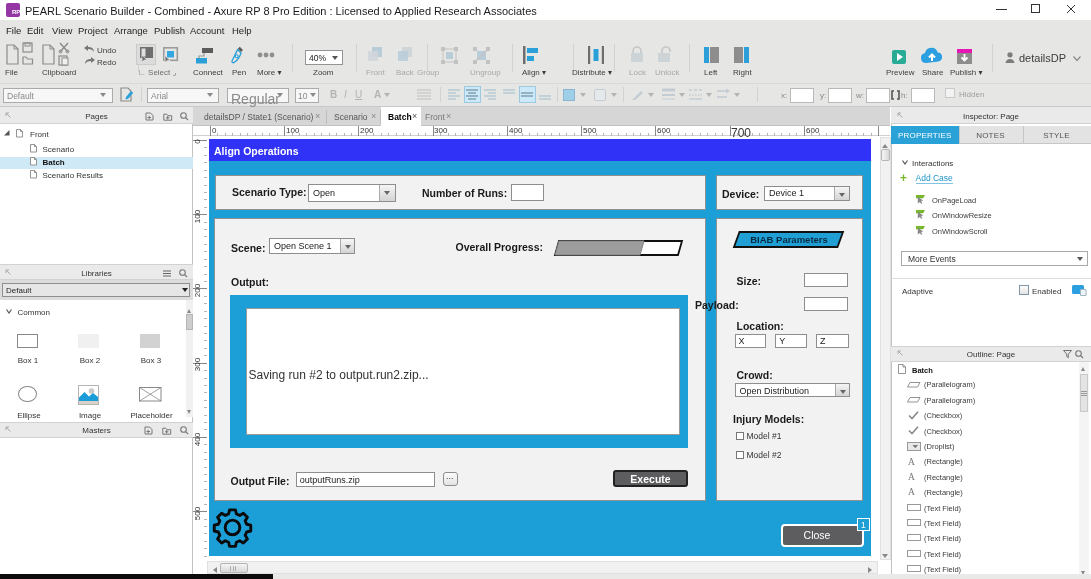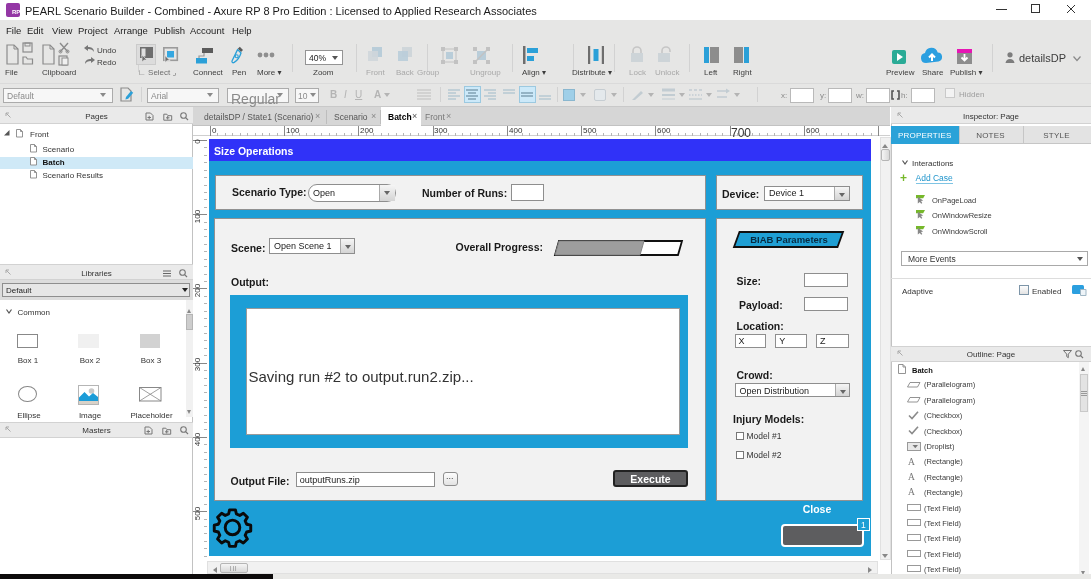--- a/index.html
+++ b/index.html
@@ -472,26 +472,26 @@
         repeating-linear-gradient(180deg,#b5b5b5 0,#b5b5b5 1px,transparent 1px,transparent 7.422px);
       background-size:14px 100%,3px 100%; background-position:0 0,11px 0; background-repeat:no-repeat;"></div>
   <div class="abs" style="left:187px;top:137px;width:20px;text-align:center;font-size:8px;color:#333;transform:rotate(-90deg);">0</div>
   <div class="abs" style="left:187px;top:212px;width:20px;text-align:center;font-size:8px;color:#333;transform:rotate(-90deg);">100</div>
   <div class="abs" style="left:187px;top:286px;width:20px;text-align:center;font-size:8px;color:#333;transform:rotate(-90deg);">200</div>
   <div class="abs" style="left:187px;top:360px;width:20px;text-align:center;font-size:8px;color:#333;transform:rotate(-90deg);">300</div>
   <div class="abs" style="left:187px;top:435px;width:20px;text-align:center;font-size:8px;color:#333;transform:rotate(-90deg);">400</div>
   <div class="abs" style="left:187px;top:509px;width:20px;text-align:center;font-size:8px;color:#333;transform:rotate(-90deg);">500</div>
 
   <div class="abs" style="left:208.5px;top:139px;width:662px;height:22px;background:#3032f8;"></div>
-  <div class="abs" style="left:214px;top:144.5px;font-size:10.5px;font-weight:bold;color:#fff;">Size Operations</div>
+  <div class="abs" style="left:214px;top:144.5px;font-size:10.5px;font-weight:bold;color:#fff;">Align Operations</div>
   <div class="abs" style="left:208.5px;top:161px;width:662px;height:395px;background:#1c9ed6;"></div>
 
   <div class="abs" style="left:215px;top:174.8px;width:491px;height:35.7px;background:#f2f2f2;border:1px solid #919191;"></div>
   <div class="blbl" style="left:232px;top:186px;">Scenario Type:</div>
-  <div class="ddl" style="left:308px;top:184px;width:88px;height:18px;border-radius:9px;">
+  <div class="ddl" style="left:308px;top:184px;width:88px;height:18px;">
       <span class="tx" style="top:3px;">Open</span>
       <span class="ar"></span>
     </div>
   <div class="blbl" style="left:422px;top:186.5px;">Number of Runs:</div>
   <div class="fld" style="left:511px;top:183.5px;width:33px;height:17px;"></div>
 
   <div class="abs" style="left:716px;top:174.8px;width:147px;height:35.7px;background:#f2f2f2;border:1px solid #919191;"></div>
   <div class="blbl" style="left:722px;top:188px;">Device:</div>
   <div class="ddl" style="left:764px;top:185.5px;width:86px;height:15px;">
       <span class="tx" style="top:1.5px;">Device 1</span>
@@ -505,38 +505,38 @@
       <span class="ar" style="width:14px;"></span>
     </div>
   <div class="blbl" style="left:455.5px;top:240.5px;">Overall Progress:</div>
   <svg style="left:553px;top:239.5px;" width="130" height="16" viewBox="0 0 130 16">
     <polygon points="6,1 129,1 125,15 2,15" fill="#fff" stroke="#111" stroke-width="1.8"></polygon>
     <polygon points="6,1 91,1 87,15 2,15" fill="#9d9d9d" stroke="#838383" stroke-width="1"></polygon>
   </svg>
   <div class="blbl" style="left:231px;top:276px;">Output:</div>
   <div class="abs" style="left:230px;top:294.5px;width:458px;height:153.3px;background:#1c9ed6;"></div>
   <div class="abs" style="left:245.6px;top:308.4px;width:434px;height:126.5px;background:#fff;border:1px solid #9a9a9a;"></div>
-  <div class="abs" style="left:248.5px;top:368px;font-size:15px;color:#333;">Saving run #2 to output.run2.zip...</div>
+  <div class="abs" style="left:248.5px;top:368px;font-size:12px;color:#333;">Saving run #2 to output.run2.zip...</div>
   <div class="blbl" style="left:230.5px;top:474.5px;">Output File:</div>
   <div class="fld" style="left:295.7px;top:472px;width:139.3px;height:14.5px;">
       <span style="position:absolute;left:3px;top:1.5px;font-size:9px;color:#222;">outputRuns.zip</span>
     </div>
   <div class="abs" style="left:442.8px;top:472px;width:15.5px;height:13.5px;background:linear-gradient(#fdfdfd,#e3e3e3);border:1px solid #8e8e8e;border-radius:3px;"></div>
   <div class="abs" style="left:446px;top:471px;font-size:9px;color:#444;">...</div>
   <div class="abs" style="left:613px;top:470px;width:75px;height:17px;background:#5d5d5f;border:2px solid #222;border-radius:3px;"></div>
   <div class="abs" style="left:613px;top:473px;width:75px;text-align:center;font-size:10.5px;font-weight:bold;color:#fff;">Execute</div>
 
   <div class="abs" style="left:716px;top:218.2px;width:147px;height:283.2px;background:#f2f2f2;border:1px solid #919191;"></div>
   <svg style="left:733px;top:231px;" width="111" height="17" viewBox="0 0 111 17">
     <polygon points="6.5,1 110,1 104.5,16 1,16" fill="#1f9fd4" stroke="#111" stroke-width="1.8"></polygon>
     <text x="56" y="12" text-anchor="middle" font-family="Liberation Sans, sans-serif" font-size="9.5" font-weight="bold" fill="#072a40">BIAB Parameters</text>
   </svg>
   <div class="blbl" style="left:736.5px;top:274.5px;">Size:</div>
   <div class="fld" style="left:804.3px;top:273px;width:43.5px;height:13.5px;"></div>
-  <div class="blbl" style="left:739px;top:298.5px;">Payload:</div>
+  <div class="blbl" style="left:695px;top:298.5px;">Payload:</div>
   <div class="fld" style="left:804.3px;top:297px;width:43.5px;height:13.5px;"></div>
   <div class="blbl" style="left:736.5px;top:319.5px;">Location:</div>
   <div class="fld" style="left:734.5px;top:333.7px;width:31.5px;height:14px;">
       <span style="position:absolute;left:3px;top:1.5px;font-size:9px;color:#222;">X</span>
     </div>
   <div class="fld" style="left:775.2px;top:333.7px;width:31.6px;height:14px;">
       <span style="position:absolute;left:3px;top:1.5px;font-size:9px;color:#222;">Y</span>
     </div>
   <div class="fld" style="left:816px;top:333.7px;width:32.6px;height:14px;">
       <span style="position:absolute;left:3px;top:1.5px;font-size:9px;color:#222;">Z</span>
@@ -552,21 +552,21 @@
   <div class="abs" style="left:735.5px;top:450.5px;width:8px;height:8px;background:#fff;border:1px solid #777;"></div>
   <div class="abs" style="left:746.5px;top:449.5px;font-size:8.5px;color:#333;">Model #2</div>
 
   <svg style="left:213px;top:504.5px;" width="39" height="39" viewBox="0 0 40 40">
     <g fill="none" stroke="#0a0a0a" stroke-width="3" stroke-linejoin="round">
       <path d="M17 5 h6 l1 4.2 l3.4 1.5 l3.7 -2.3 l4.2 4.2 l-2.3 3.7 l1.5 3.4 l4.2 1 v6 l-4.2 1 l-1.5 3.4 l2.3 3.7 l-4.2 4.2 l-3.7 -2.3 l-3.4 1.5 l-1 4.2 h-6 l-1 -4.2 l-3.4 -1.5 l-3.7 2.3 l-4.2 -4.2 l2.3 -3.7 l-1.5 -3.4 l-4.2 -1 v-6 l4.2 -1 l1.5 -3.4 l-2.3 -3.7 l4.2 -4.2 l3.7 2.3 l3.4 -1.5 z"></path>
       <circle cx="20" cy="23" r="7.5"></circle>
     </g>
   </svg>
   <div class="abs" style="left:781px;top:524px;width:82.5px;height:23px;background:#5d5d5f;border:2px solid #fff;border-radius:4px;"></div>
-  <div class="abs" style="left:781px;top:503px;width:72px;text-align:center;font-size:10.5px;font-weight:bold;color:#fff;">Close</div>
+  <div class="abs" style="left:781px;top:529px;width:72px;text-align:center;font-size:10.5px;font-weight:normal;color:#fff;">Close</div>
   <div class="abs" style="left:857.4px;top:517.5px;width:12.5px;height:13.5px;background:#1f9fd4;border:1px solid #fff;"></div>
   <div class="abs" style="left:857.4px;top:519.5px;width:12px;text-align:center;font-size:8.5px;color:#fff;">1</div>
 
   <div class="abs" style="left:880px;top:137px;width:11px;height:423px;background:#f1f1f1;border:1px solid #e0e0e0;"></div>
   <div class="abs" style="left:882px;top:141px;border:3px solid transparent;border-bottom:4px solid #888;"></div>
   <div class="abs" style="left:881px;top:149px;width:9px;height:12px;background:linear-gradient(90deg,#f5f5f5,#d8d8d8);border:1px solid #b5b5b5;border-radius:2px;"></div>
   <div class="abs" style="left:882px;top:554px;border:3px solid transparent;border-top:4px solid #888;"></div>
 
   <div class="abs" style="left:207px;top:561px;width:671px;height:13px;background:#f1f1f1;border:1px solid #e0e0e0;"></div>
   <div class="abs" style="left:210px;top:567px;border:3px solid transparent;border-right:4px solid #888;"></div>

